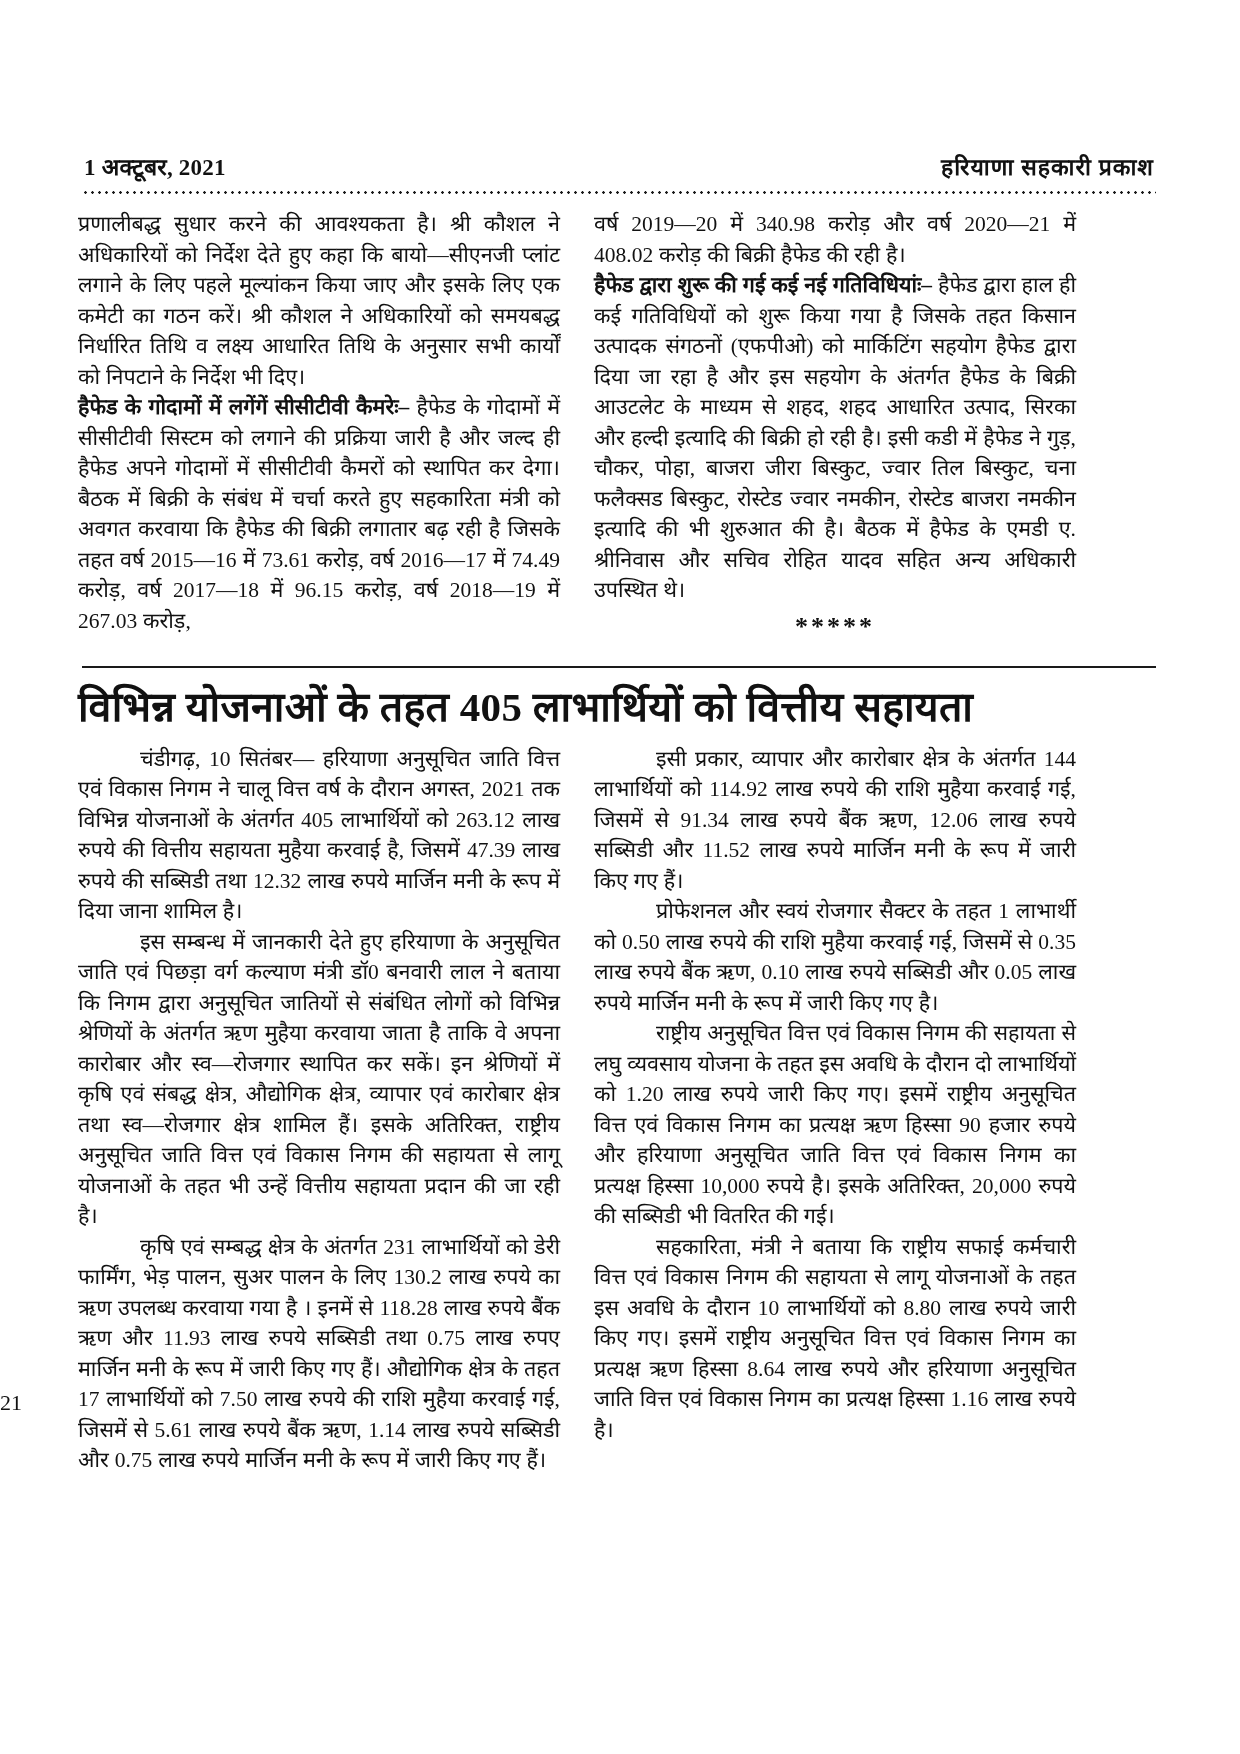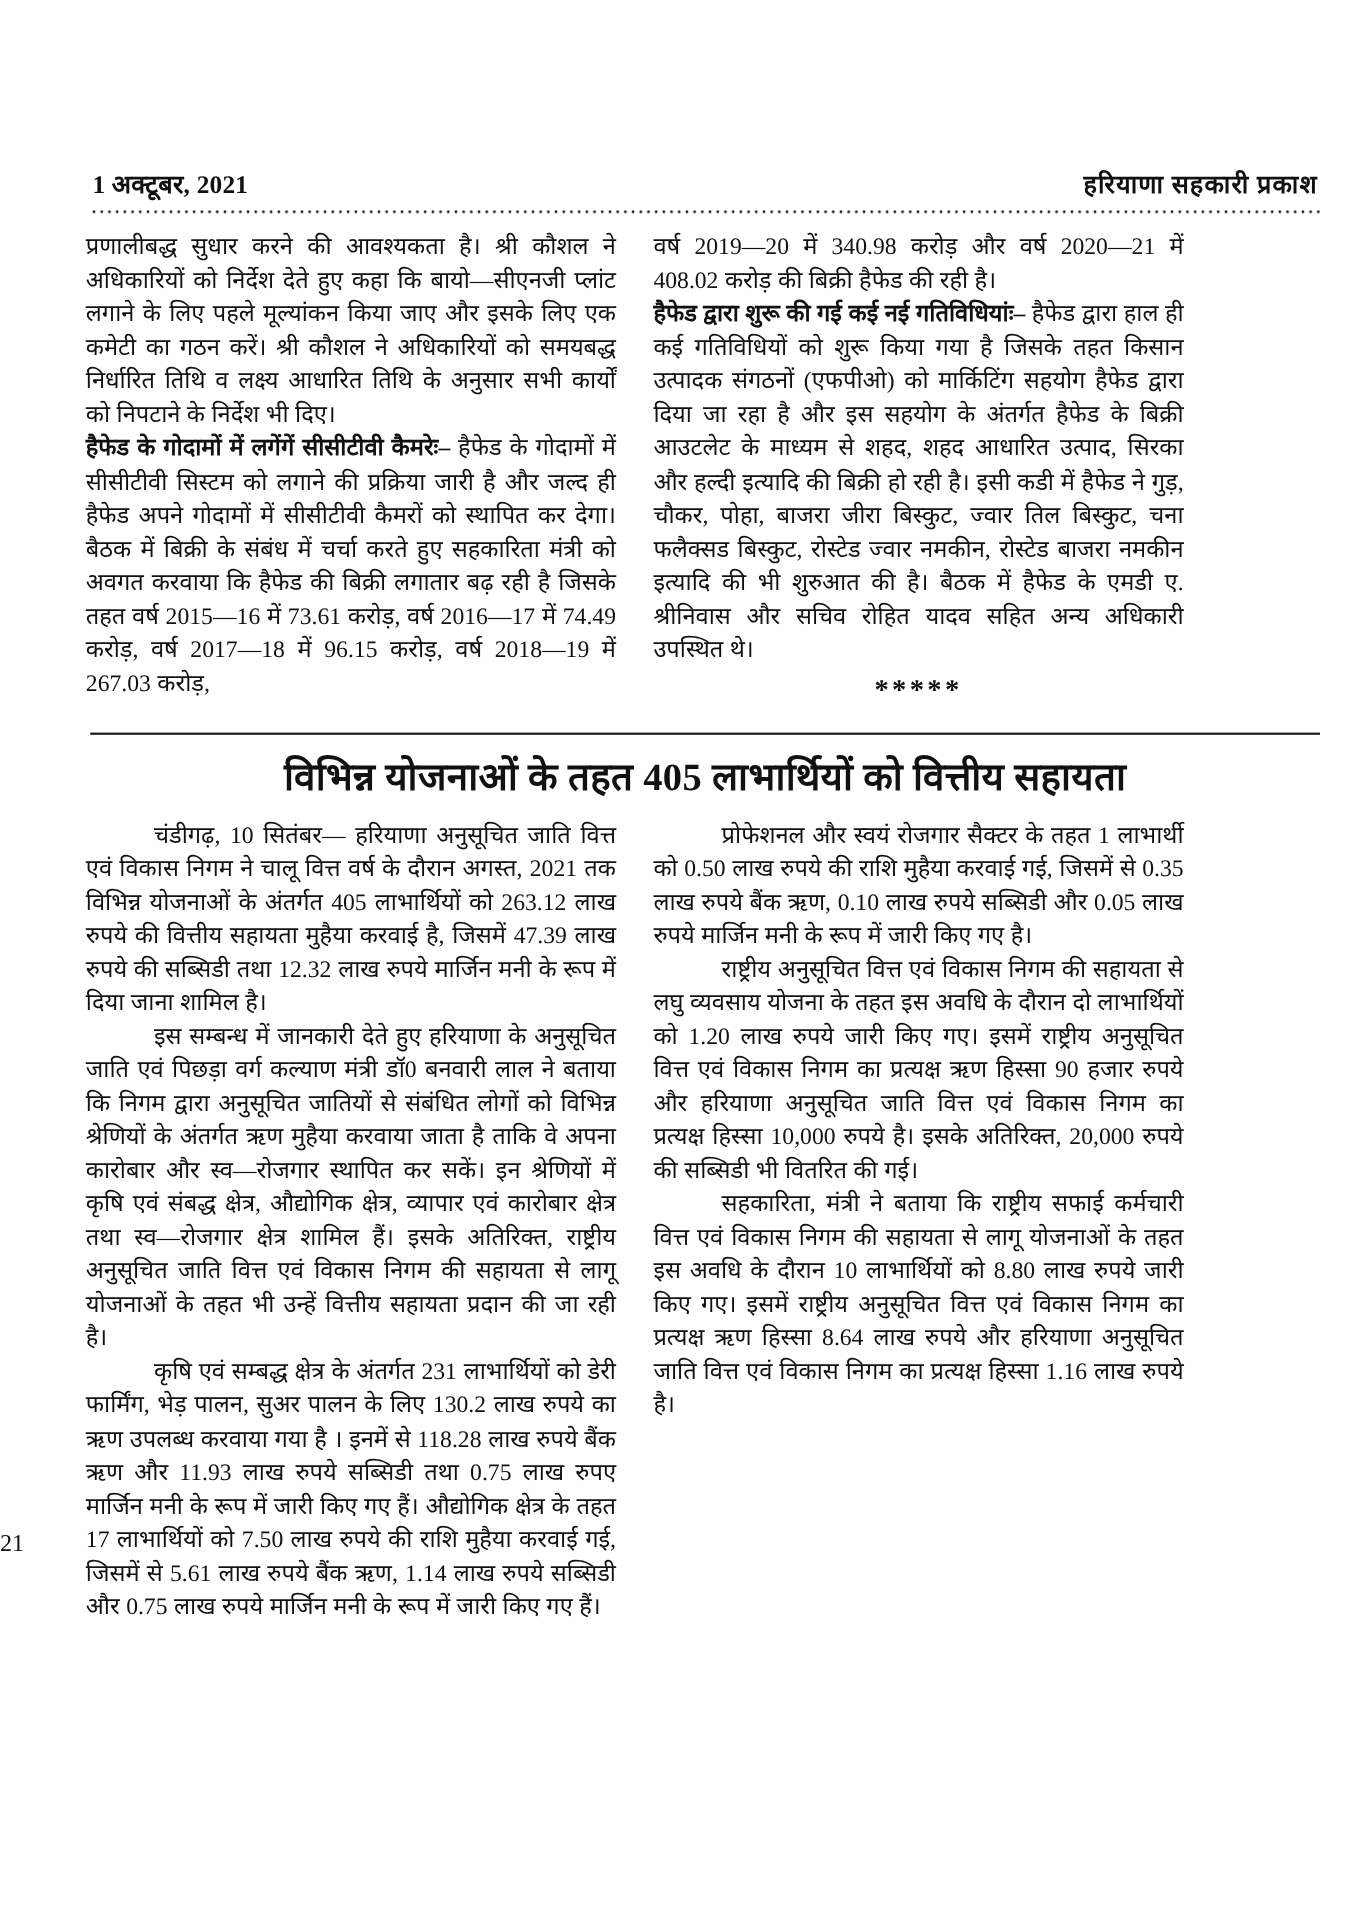--- a/index.html
+++ b/index.html
@@ -15,21 +15,21 @@
     position: relative;
     overflow: hidden;
   }
 
   .page {
     position: absolute;
     left: 0; top: 0;
     width: 1240px;
     height: 1342px;
     box-sizing: border-box;
-    padding: 150px 36px 0 78px;
+    padding: 150px 80px 0 78px;
   }
 
   
   .runhead {
     display: flex;
     justify-content: space-between;
     align-items: flex-end;
     font-size: 23px;
     font-weight: 700;
     letter-spacing: 0.2px;
@@ -78,22 +78,22 @@
     margin: 6px 0 0 0;
   }
   .hr-thick {
     border: none;
     border-top: 2.5px solid #1a1a1a;
     margin: 24px 4px 0 4px;
   }
 
   
   .headline {
-    text-align: center;
-    font-size: 35px;
+    text-align: left;
+    font-size: 41px;
     font-weight: 700;
     letter-spacing: 0.3px;
     margin: 16px 0 14px 0;
     line-height: 46px;
   }
 
   
   .folio {
     position: absolute;
     left: 0;
@@ -135,20 +135,21 @@
 
   <div class="cols">
 
     <div class="col">
       <p class="body indent lede">चंडीगढ़, 10 सितंबर— हरियाणा अनुसूचित जाति वित्त एवं विकास निगम ने चालू वित्त वर्ष के दौरान अगस्त, 2021 तक विभिन्न योजनाओं के अंतर्गत 405 लाभार्थियों को 263.12 लाख रुपये की वित्तीय सहायता मुहैया करवाई है, जिसमें 47.39 लाख रुपये की सब्सिडी तथा 12.32 लाख रुपये मार्जिन मनी के रूप में दिया जाना शामिल है।</p>
       <p class="body indent">इस सम्बन्ध में जानकारी देते हुए हरियाणा के अनुसूचित जाति एवं पिछड़ा वर्ग कल्याण मंत्री डॉ0 बनवारी लाल ने बताया कि निगम द्वारा अनुसूचित जातियों से संबंधित लोगों को विभिन्न श्रेणियों के अंतर्गत ऋण मुहैया करवाया जाता है ताकि वे अपना कारोबार और स्व—रोजगार स्थापित कर सकें। इन श्रेणियों में कृषि एवं संबद्ध क्षेत्र, औद्योगिक क्षेत्र, व्यापार एवं कारोबार क्षेत्र तथा स्व—रोजगार क्षेत्र शामिल हैं। इसके अतिरिक्त, राष्ट्रीय अनुसूचित जाति वित्त एवं विकास निगम की सहायता से लागू योजनाओं के तहत भी उन्हें वित्तीय सहायता प्रदान की जा रही है।</p>
       <p class="body indent">कृषि एवं सम्बद्ध क्षेत्र के अंतर्गत 231 लाभार्थियों को डेरी फार्मिंग, भेड़ पालन, सुअर पालन के लिए 130.2 लाख रुपये का ऋण उपलब्ध करवाया गया है । इनमें से 118.28 लाख रुपये बैंक ऋण और 11.93 लाख रुपये सब्सिडी तथा 0.75 लाख रुपए मार्जिन मनी के रूप में जारी किए गए हैं। औद्योगिक क्षेत्र के तहत 17 लाभार्थियों को 7.50 लाख रुपये की राशि मुहैया करवाई गई, जिसमें से 5.61 लाख रुपये बैंक ऋण, 1.14 लाख रुपये सब्सिडी और 0.75 लाख रुपये मार्जिन मनी के रूप में जारी किए गए हैं।</p>
     </div>
 
     <div class="col">
+      <p class="body indent">इसी प्रकार, व्यापार और कारोबार क्षेत्र के अंतर्गत 144 लाभार्थियों को 114.92 लाख रुपये की राशि मुहैया करवाई गई, जिसमें से 91.34 लाख रुपये बैंक ऋण, 12.06 लाख रुपये सब्सिडी और 11.52 लाख रुपये मार्जिन मनी के रूप में जारी किए गए हैं।</p>
       <p class="body indent">प्रोफेशनल और स्वयं रोजगार सैक्टर के तहत 1 लाभार्थी को 0.50 लाख रुपये की राशि मुहैया करवाई गई, जिसमें से 0.35 लाख रुपये बैंक ऋण, 0.10 लाख रुपये सब्सिडी और 0.05 लाख रुपये मार्जिन मनी के रूप में जारी किए गए है।</p>
       <p class="body indent">राष्ट्रीय अनुसूचित वित्त एवं विकास निगम की सहायता से लघु व्यवसाय योजना के तहत इस अवधि के दौरान दो लाभार्थियों को 1.20 लाख रुपये जारी किए गए। इसमें राष्ट्रीय अनुसूचित वित्त एवं विकास निगम का प्रत्यक्ष ऋण हिस्सा 90 हजार रुपये और हरियाणा अनुसूचित जाति वित्त एवं विकास निगम का प्रत्यक्ष हिस्सा 10,000 रुपये है। इसके अतिरिक्त, 20,000 रुपये की सब्सिडी भी वितरित की गई।</p>
       <p class="body indent">सहकारिता, मंत्री ने बताया कि राष्ट्रीय सफाई कर्मचारी वित्त एवं विकास निगम की सहायता से लागू योजनाओं के तहत इस अवधि के दौरान 10 लाभार्थियों को 8.80 लाख रुपये जारी किए गए। इसमें राष्ट्रीय अनुसूचित वित्त एवं विकास निगम का प्रत्यक्ष ऋण हिस्सा 8.64 लाख रुपये और हरियाणा अनुसूचित जाति वित्त एवं विकास निगम का प्रत्यक्ष हिस्सा 1.16 लाख रुपये है।</p>
     </div>
 
   </div>
 
   <div class="folio">21</div>
 
 </div>

